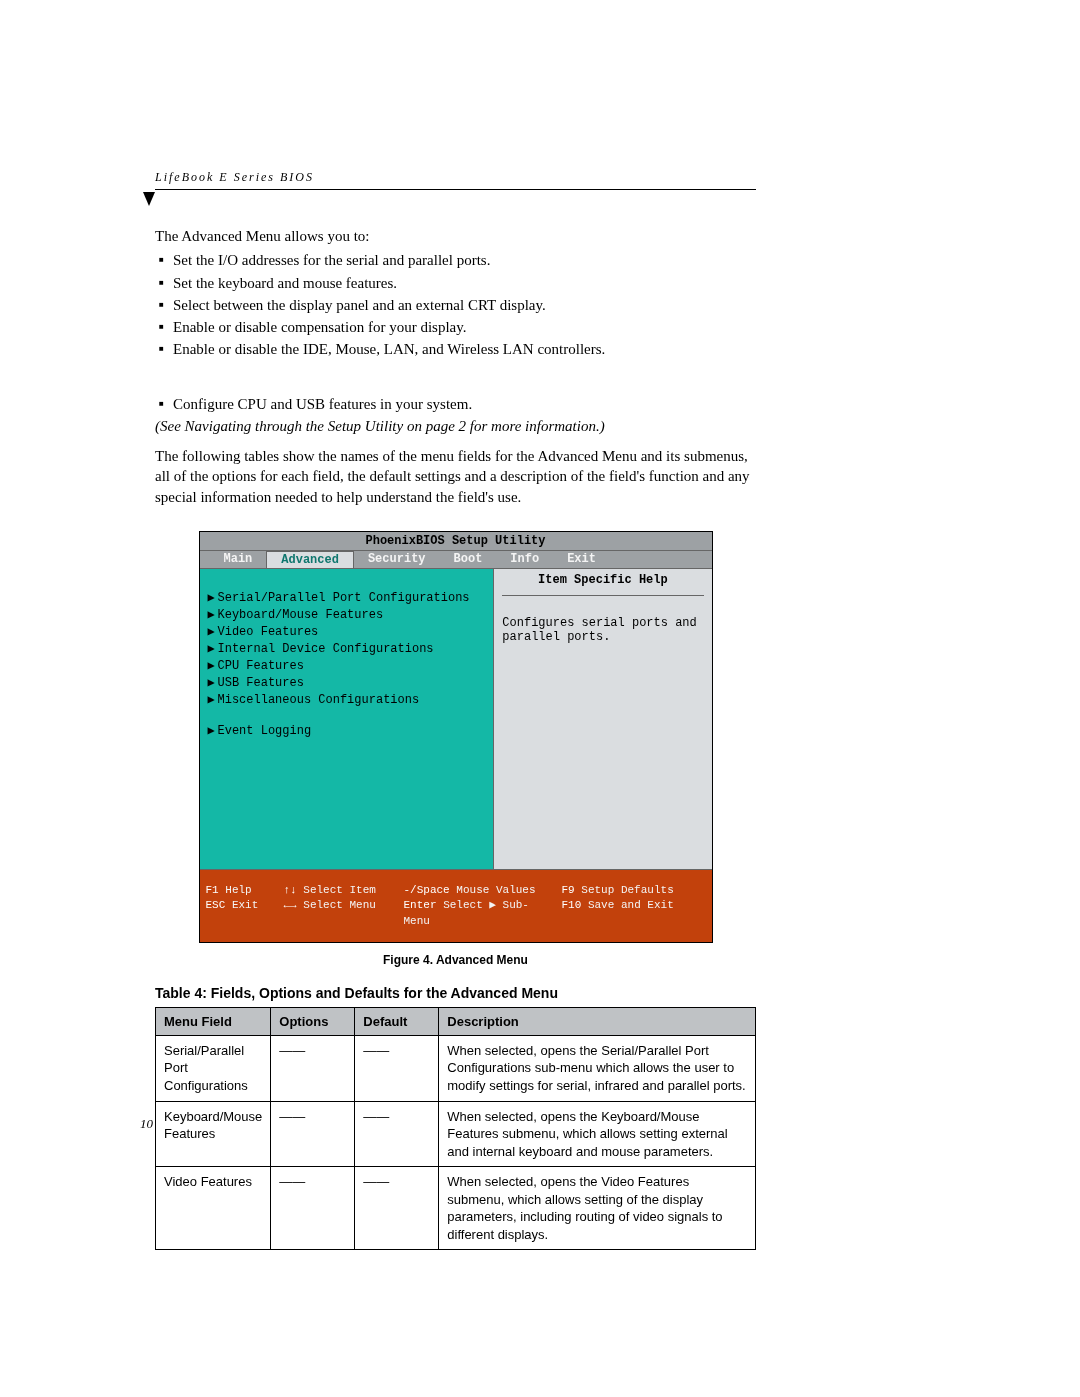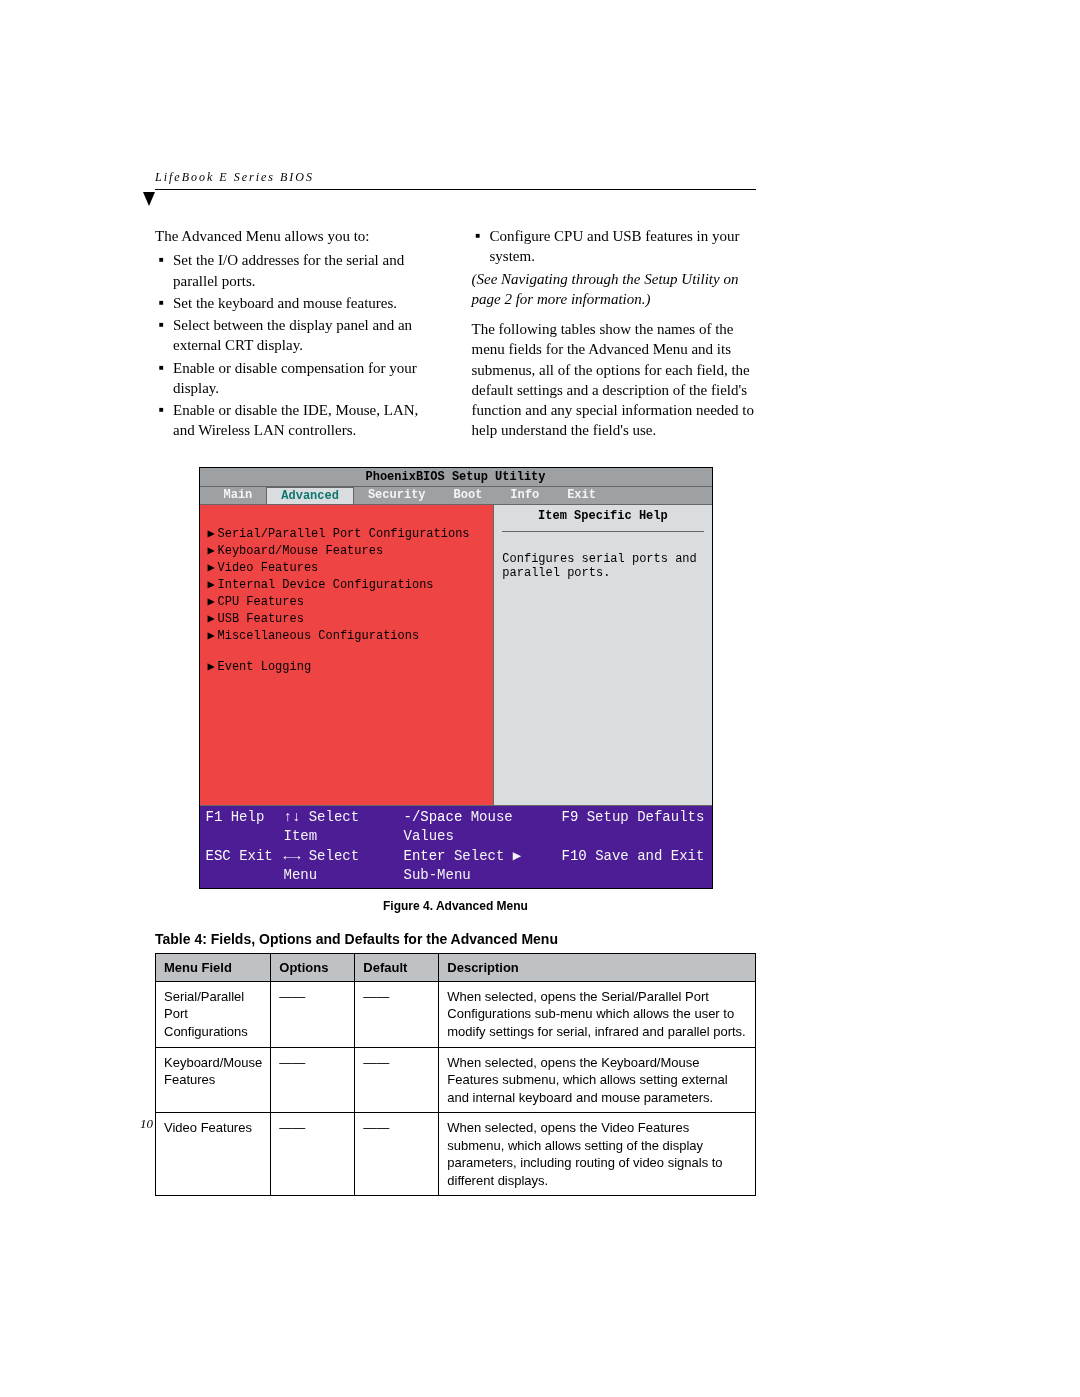--- a/index.html
+++ b/index.html
@@ -41,20 +41,21 @@
     font-size: 24px;
     font-weight: 700;
     margin: 0 0 10px 0;
     letter-spacing: 0.5px;
   }
   .two-col {
     display: flex;
     gap: 32px;
     font-size: 15px;
     line-height: 1.35;
+    flex-direction: column;
   }
   .col {
     flex: 1 1 50%;
   }
   ul.bullets {
     margin: 4px 0 0 0;
     padding-left: 18px;
   }
   ul.bullets li {
     list-style: none;
@@ -103,21 +104,21 @@
     color: #0f766e;
     border: 1px solid #666;
     border-bottom: none;
   }
   .bios-body {
     display: flex;
     height: 300px;
   }
   .bios-menu-list {
     flex: 1 1 58%;
-    background: #ef4444;
+    background: #14b8a6;
     border-right: 1px solid #666;
     padding: 20px 8px 8px 8px;
   }
   .bios-help {
     flex: 1 1 42%;
     background: #dadde0;
     padding: 4px 8px;
   }
   .bios-help-title {
     text-align: center;
@@ -128,24 +129,24 @@
   }
   .bios-item {
     padding: 1px 0;
     white-space: pre;
   }
   .bios-item .tri {
     display: inline-block;
     width: 10px;
   }
   .bios-footer {
-    background: #4c1d95;
+    background: #c2410c;
     color: #f4f4f4;
-    padding: 2px 6px;
-    font-size: 14px;
+    padding: 13px 6px;
+    font-size: 11px;
     line-height: 1.4;
     border-top: 1px solid #666;
   }
   .bios-footer .row {
     display: flex;
     gap: 8px;
   }
   .bios-footer span.key { color: #fff; }
   .bios-footer span.seg { flex: 0 0 auto; }
   .bios-footer .row .c1 { width: 70px; }

